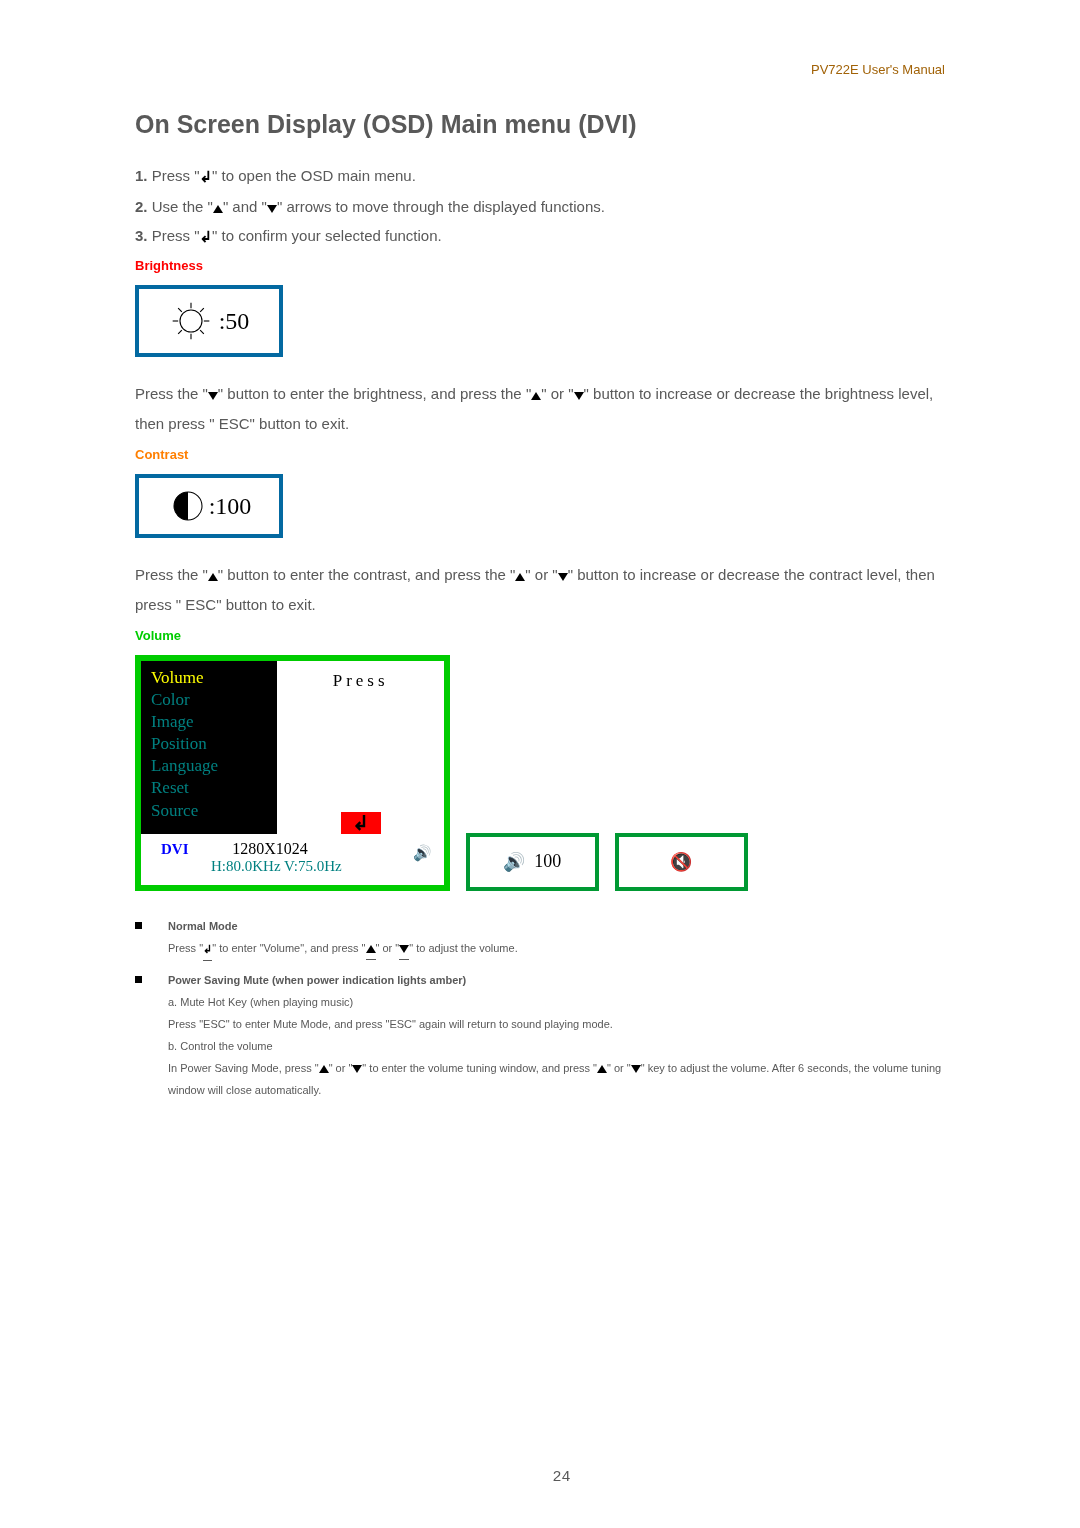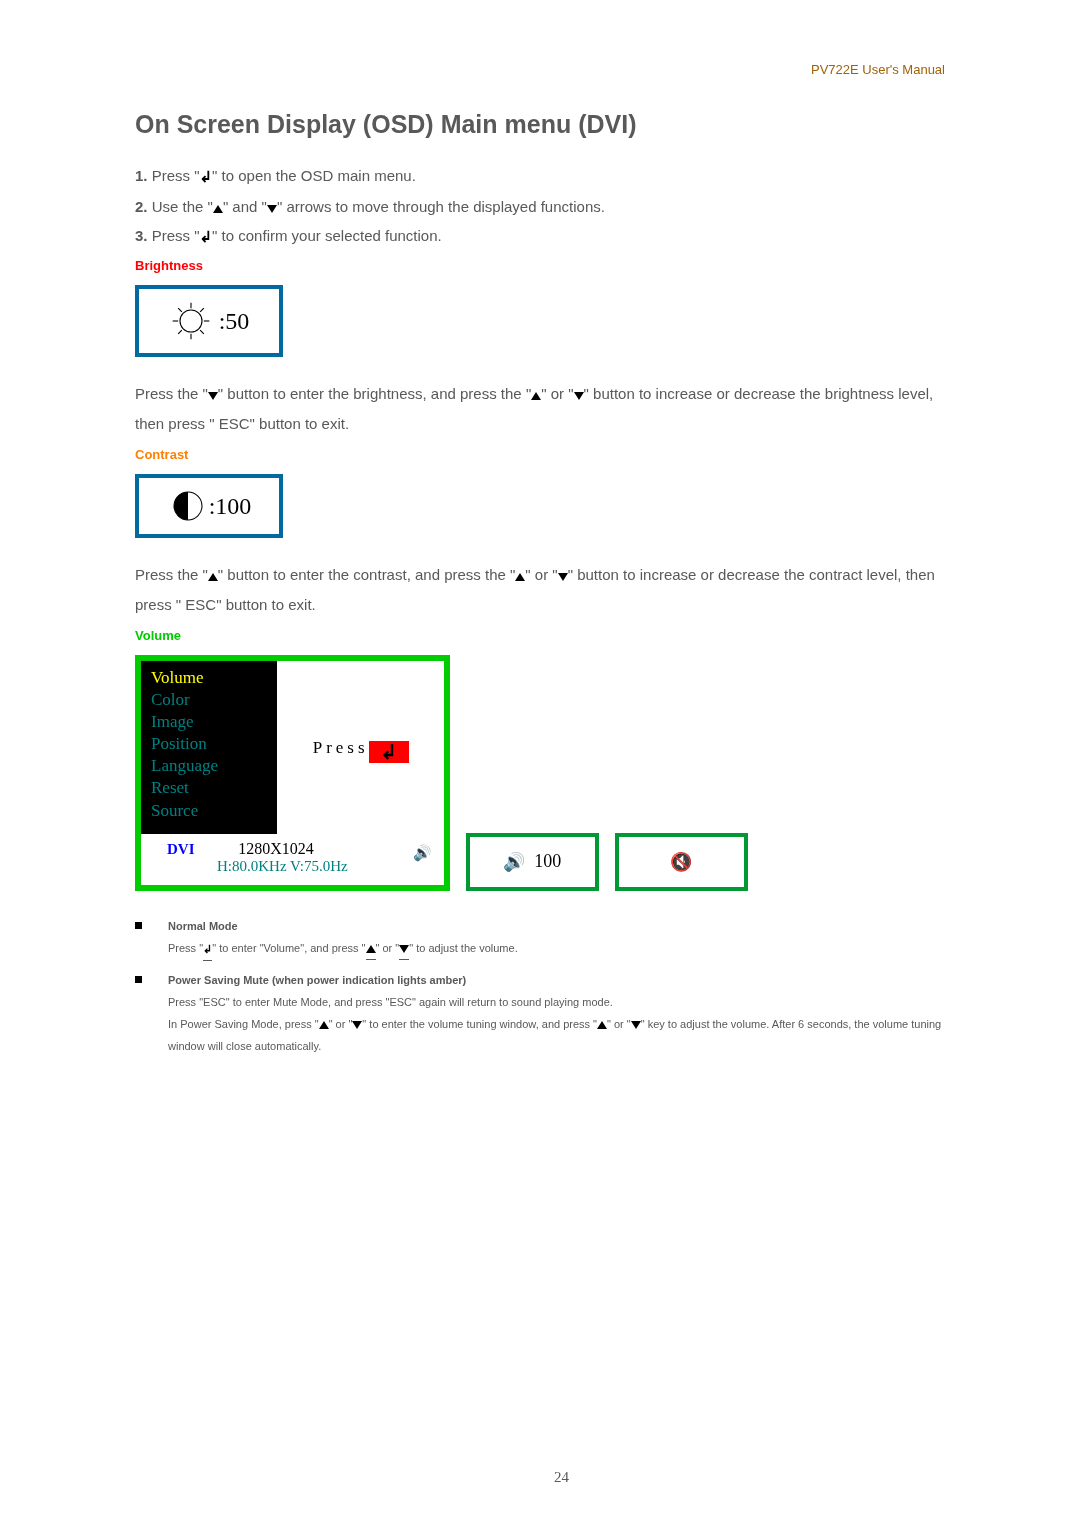--- a/index.html
+++ b/index.html
@@ -80,37 +80,37 @@
       font-family: "Times New Roman", serif;
       font-size: 17px;
       color: #008080;
     }
     .osd-menu-list .highlight { color: #ffff00; background: #000; }
     .osd-menu-list div { line-height: 1.3; }
     .osd-menu-right {
       width: 55%;
       background: #fff;
       display: flex;
-      flex-direction: row;
+      flex-direction: column;
       align-items: center;
-      justify-content: center;
+      justify-content: space-between;
       padding-top: 10px;
       font-family: "Times New Roman", serif;
     }
     .osd-menu-right .press-lbl { font-size: 17px; color:#000; letter-spacing: 4px; margin-bottom: 8px; }
     .red-enter {
       background: #ff0000;
       color: #000;
       width: 40px; height: 22px;
       display: flex; align-items:center; justify-content:center;
       font-size: 20px; font-weight: bold;
     }
     .osd-menu-bottom {
       background: #fff;
-      padding: 6px 10px 10px 26px;
+      padding: 6px 10px 10px 20px;
       font-family: "Times New Roman", serif;
       color: #0000ff;
       font-size: 15px;
       text-align: left;
       position: relative;
     }
     .osd-menu-bottom .dvi { font-weight: bold; }
     .osd-menu-bottom .res { color:#000; margin-left: 40px; font-size:16px; }
     .osd-menu-bottom .freq { color:#008080; font-size:15px; margin-left:50px; }
     .osd-menu-bottom .spk { position:absolute; right:12px; top:10px; font-size:15px; color:#000; }
@@ -142,21 +142,21 @@
     }
     .bullet-content { flex: 1; font-size:11px; line-height: 2; }
     .mode-name { font-weight: bold; color:#595959; }
     .page-number {
       position: absolute;
       bottom: 42px;
       left: 0; right: 0;
       text-align: center;
       font-size: 15px;
       color: #595959;
-      font-family: Liberation Serif, serif;
+      font-family: Liberation Mono, monospace;
       padding-left: 43px;
     }
     .underline { border-bottom: 1px solid #595959; display:inline-block; }
 
     
     svg { display:block; }
   </style>
 </head>
 <body>
 
@@ -254,21 +254,23 @@
       <div>
         <span>Press "</span><span class="enter-sym underline">↲</span><span>" to enter "Volume", and press "</span><span class="underline"><span class="tri-up"></span></span><span>" or "</span><span class="underline"><span class="tri-down"></span></span><span>" to adjust the volume.</span>
       </div>
     </div>
   </div>
 
   <div class="bullet-row">
     <div class="bullet-sq"></div>
     <div class="bullet-content">
       <div class="mode-name">Power Saving Mute (when power indication lights amber)</div>
+      <div>a. Mute Hot Key (when playing music)</div>
       <div>Press "ESC" to enter Mute Mode, and press "ESC" again will return to sound playing mode.</div>
+      <div>b. Control the volume</div>
       <div>
         <span>In Power Saving Mode, press "</span><span class="tri-up"></span><span>" or "</span><span class="tri-down"></span><span>" to enter the volume tuning window, and press "</span><span class="tri-up"></span><span>" or "</span><span class="tri-down"></span><span>" key to adjust the volume. After 6 seconds, the volume tuning window will close automatically.</span>
       </div>
     </div>
   </div>
 
 </div>
 
 <div class="page-number">24</div>
 

